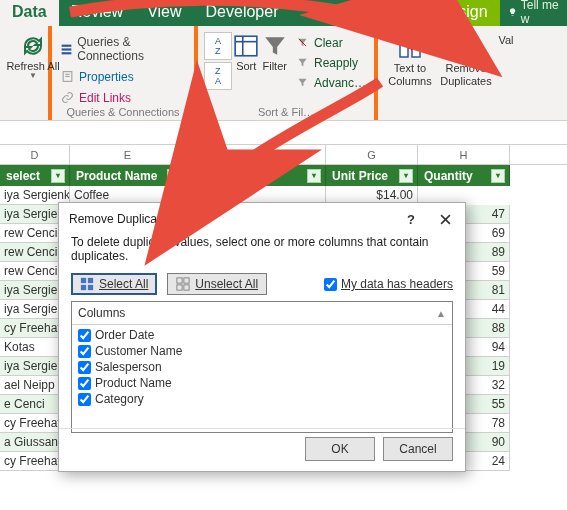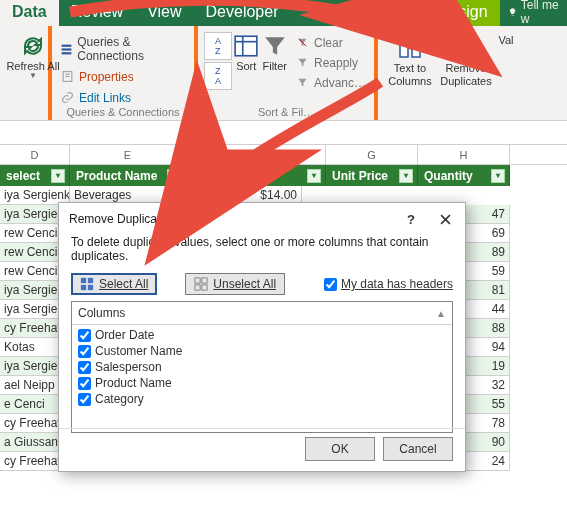--- a/index.html
+++ b/index.html
@@ -96,21 +96,21 @@
     padding:1px 2px;
   }
   .qc-item .qic { width:15px; height:15px; display:inline-flex; align-items:center; justify-content:center; }
   .sorticon {
     width:28px;height:28px;border:1px solid #c8c6c4;background:#fff;
     display:flex;align-items:center;justify-content:center;font-size:9px;color:#2b579a;
   }
   .filter-sub {
     display:flex; flex-direction:column; gap:3px; padding-top:6px; padding-left:4px;
   }
-  .filter-sub .qc-item { color:#737373; }
+  .filter-sub .qc-item { color:#14532d; }
   .datatools { display:flex; padding-top:2px; }
   .caret { font-size:8px; color:#666; margin-top:-2px; }
 
   
   .colletters {
     display:flex; height:20px; border-bottom:1px solid #d0cece; background:#fff;
   }
   .colcell {
     border-right:1px solid #d0cece; display:flex; align-items:center; justify-content:center;
     color:#666; font-size:11px;
@@ -149,21 +149,21 @@
   }
   .dialog-title {
     display:flex; align-items:center; justify-content:space-between;
     padding:6px 8px 0 10px; height:26px;
     font-size:12px; color:#222;
   }
   .dialog-title .winbtns { display:flex; gap:10px; align-items:center; }
   .dialog-title .wbtn { width:24px;height:20px;display:flex;align-items:center;justify-content:center;cursor:pointer;color:#333;font-size:13px;}
   .dialog-desc { padding:6px 12px 8px 12px; font-size:12px; color:#222; }
   .dialog-toolbar {
-    display:flex; gap:28px; padding:2px 12px 6px 12px;
+    display:flex; gap:10px; padding:2px 12px 6px 12px;
   }
   .dbtn {
     display:inline-flex; align-items:center; gap:5px;
     border:1px solid #7a7a7a; background:#e6e6e6;
     padding:3px 8px; font-size:12px; cursor:pointer;
   }
   .dbtn.focus { border:2px solid #2b579a; padding:2px 7px; }
   .dbtn .dicon { width:14px;height:14px; }
   .headers-check { margin-left:auto; display:flex; align-items:center; gap:4px; }
   .headers-check label { text-decoration:underline; }
@@ -236,31 +236,31 @@
       <div class="qc-item">
         <span class="qic">
             <svg width="13" height="13" viewBox="0 0 24 24" fill="#2b579a">
               <rect x="3" y="3" width="18" height="4"></rect>
               <rect x="3" y="10" width="18" height="4"></rect>
               <rect x="3" y="17" width="18" height="4"></rect>
             </svg>
           </span>
         <span>Queries &amp; Connections</span>
       </div>
-      <div class="qc-item" style="color:#c2410c">
+      <div class="qc-item" style="color:#0369a1">
         <span class="qic">
             <svg width="13" height="13" viewBox="0 0 24 24" fill="none" stroke="#a0a0a0" stroke-width="2">
               <rect x="4" y="3" width="16" height="18"></rect>
               <line x1="8" y1="8" x2="16" y2="8"></line>
               <line x1="8" y1="12" x2="16" y2="12"></line>
             </svg>
           </span>
         <span>Properties</span>
       </div>
-      <div class="qc-item" style="color:#0369a1">
+      <div class="qc-item" style="color:#be185d">
         <span class="qic">
             <svg width="13" height="13" viewBox="0 0 24 24" fill="none" stroke="#a0a0a0" stroke-width="2">
               <path d="M10 14a5 5 0 0 0 7 0l3-3a5 5 0 0 0-7-7l-1 1"></path>
               <path d="M14 10a5 5 0 0 0-7 0l-3 3a5 5 0 0 0 7 7l1-1"></path>
             </svg>
           </span>
         <span>Edit Links</span>
       </div>
     </div>
     <div class="group-label">Queries &amp; Connections</div>
@@ -383,20 +383,21 @@
         <span class="dropicon">▾</span>
       </div>
     <div class="hdr-cell wH">
         <span>Quantity</span>
         <span class="dropicon">▾</span>
       </div>
   </div>
   <div class="gridbody" id="gridbody">
       <div class="row">
         <div class="cell wD">iya Sergienko</div>
+        <div class="cell wE">Coffee</div>
         <div class="cell wF">Beverages</div>
         <div class="cell wG num">$14.00</div>
       </div>
       <div class="row">
         <div class="cell wD alt">iya Sergien</div>
         <div class="cell wE alt"></div>
         <div class="cell wF alt"></div>
         <div class="cell wG alt num">50</div>
         <div class="cell wH alt num">47</div>
       </div>

